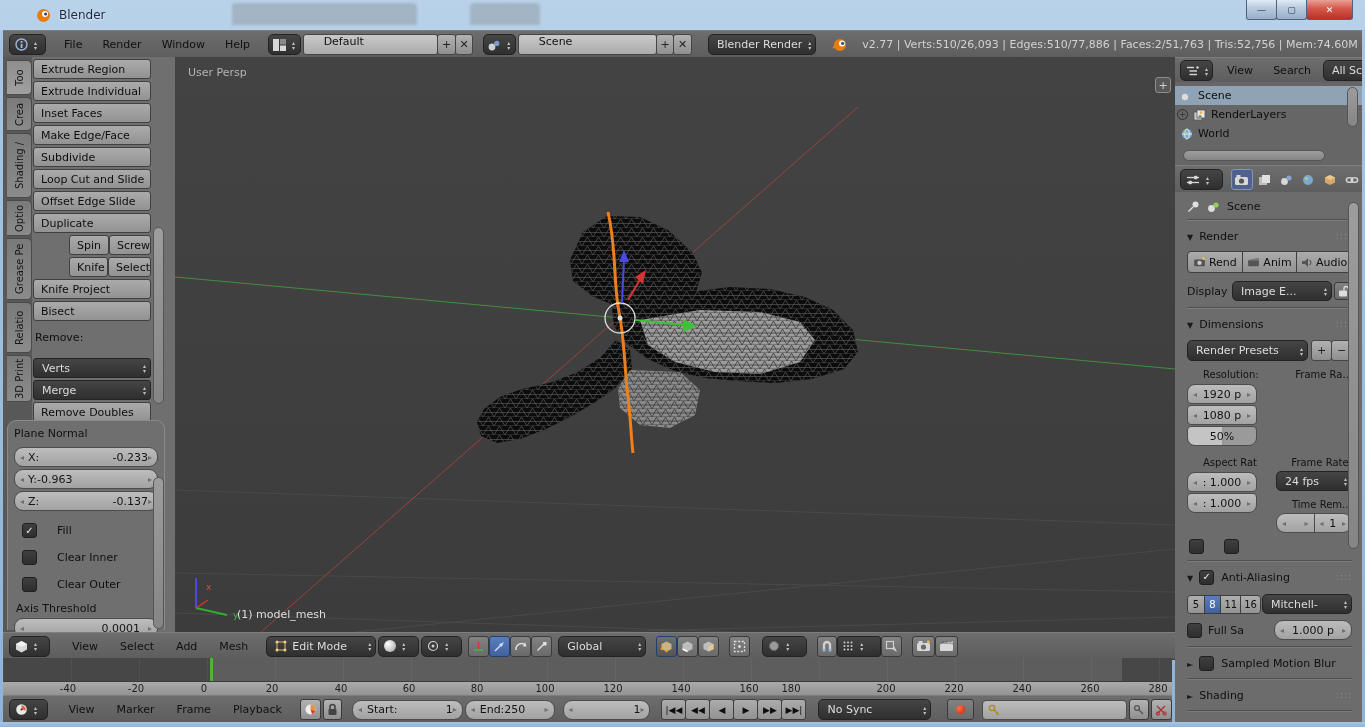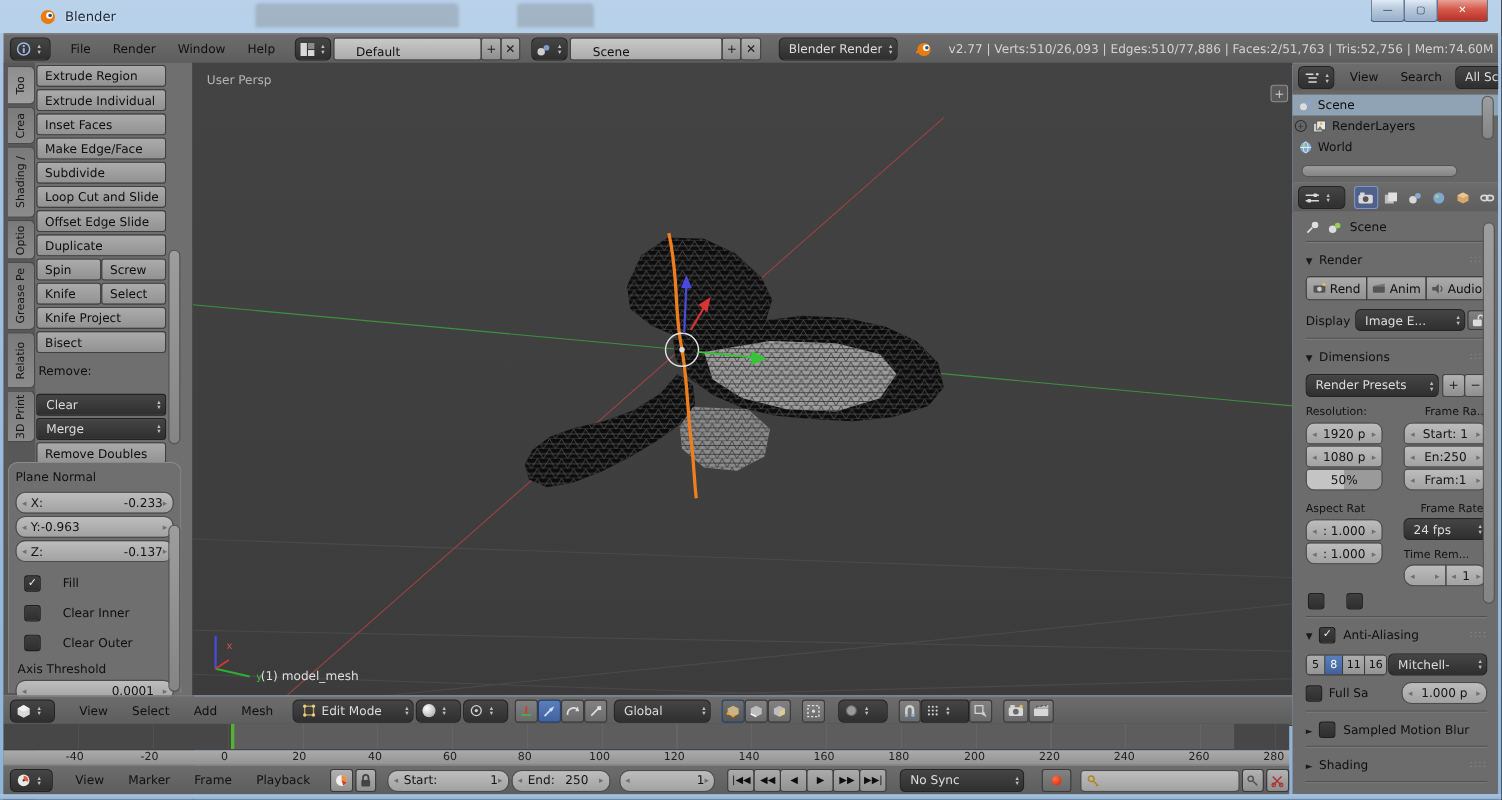--- a/index.html
+++ b/index.html
@@ -40,33 +40,33 @@
   .triC::before{content:"►";font-size:8px;color:#1a1a1a;margin-right:6px;}
   .grip{margin-left:auto;color:#8d8d8d;font-size:9px;letter-spacing:1px;}
   .grip::after{content:"::::";}
   .sep{border-top:1px solid #515151;border-bottom:1px solid #7b7b7b;height:0;margin:6px 0;}
   .scrollpill{position:absolute;background:linear-gradient(#9d9d9d,#858585);border:1px solid #555;border-radius:6px;}
   .svgi{display:block;}
   
   #infobar{left:3px;top:30px;width:1359px;height:27px;}
   #stats{color:#d2d2d2;margin-left:14px;white-space:nowrap;overflow:hidden;font-size:11px;}
   .fldtext{background:linear-gradient(#c9c9c9,#ababab);border:1px solid #454545;border-radius:3px;height:19px;
-           display:flex;align-items:flex-end;padding:0 20px;color:#111;}
+           display:flex;align-items:flex-start;padding:0 20px;color:#111;}
   .sqbtn{width:19px;height:19px;background:linear-gradient(#b2b2b2,#8f8f8f);border:1px solid #454545;border-radius:3px;
          display:flex;align-items:center;justify-content:center;color:#222;font-size:11px;margin-left:-1px;}
   
   #toolshelf{position:absolute;left:3px;top:57px;width:172px;height:682px;background:#6f6f6f;border-right:1px solid #383838;}
   #tabcol{position:absolute;left:0;top:0;width:29px;height:100%;background:#585858;}
   .vtab{position:absolute;left:4px;width:24px;background:linear-gradient(#8b8b8b,#7a7a7a);border:1px solid #4a4a4a;border-right:none;
         border-radius:5px 0 0 5px;color:#161616;font-size:10px;
         writing-mode:vertical-rl;transform:rotate(180deg);display:flex;align-items:center;justify-content:center;}
   .vtab.on{background:linear-gradient(#a0a0a0,#8e8e8e);}
   #tsbody{position:absolute;left:30px;top:0;width:118px;}
   .tsbtn{height:18px;margin-top:2px;padding-left:7px;justify-content:flex-start;font-size:11px;}
-  .tsrow{display:flex;margin-top:2px;}
+  .tsrow{display:flex;margin-top:2px;margin-left:36px;}
   .tsrow .tsbtn{flex:1;margin-top:0;}
   .tslabel{margin:10px 0 14px 2px;color:#0f0f0f;}
   .tsdd{margin-top:2px;height:18px;border-radius:3px;}
   #weightrow{display:flex;align-items:center;margin-top:12px;color:#0f0f0f;}
   #opanel{position:absolute;left:4px;top:363px;width:158px;height:210px;border:1px solid #8b8b8b;border-bottom:none;
           border-radius:9px 9px 0 0;background:#6f6f6f;padding:6px 6px 0 6px;box-sizing:border-box;}
   .oprow{display:flex;align-items:center;margin-top:7px;color:#0f0f0f;}
   .oprow .fld{flex:1;}
   .opchk{display:flex;align-items:center;gap:20px;margin:12px 0 0 8px;color:#0f0f0f;}
   
@@ -95,21 +95,21 @@
   .olrow.sel{background:#8fa3b5;}
   #properties-header{left:1175px;top:165px;width:187px;height:27px;}
   #propsbody{position:absolute;left:1175px;top:192px;width:187px;height:530px;background:#6c6c6c;overflow:hidden;
              padding:8px 10px 0 12px;box-sizing:border-box;color:#101010;}
   .ptitle{display:flex;align-items:center;height:18px;color:#0f0f0f;}
   .prow{display:flex;justify-content:space-between;align-items:center;margin-top:3px;}
   .colL{width:70px;}.colR{width:88px;}
   .stack .fld{margin-top:1px;border-radius:4px;}
   .stack .fld:first-child{border-radius:8px 8px 4px 4px;}
   .stack .fld:last-child{border-radius:4px 4px 8px 8px;}
-  .plabel{font-size:10px;color:#131313;margin-top:8px;white-space:nowrap;overflow:hidden;}
+  .plabel{font-size:10px;color:#131313;margin-top:8px;white-space:nowrap;overflow:hidden;margin-left:16px;}
   .seg{display:flex;border:1px solid #3c3c3c;border-radius:4px;overflow:hidden;height:17px;}
   .seg div{display:flex;align-items:center;justify-content:center;background:linear-gradient(#aeaeae,#949494);
            border-right:1px solid #3c3c3c;color:#111;font-size:10px;}
   .seg div:last-child{border-right:none;}
   .seg div.on{background:linear-gradient(#5a7fbe,#41619c);color:#fff;}
   .tabicon{width:21px;height:19px;display:flex;align-items:center;justify-content:center;border-radius:3px;margin-left:1px;}
   .tabicon.on{background:#50618b;border:1px solid #7d96c4;}
   .halfslider{background:linear-gradient(90deg,#c4c4c4 0 50%,#9a9a9a 50% 100%);}
 </style>
 </head>
@@ -217,21 +217,21 @@
       <div class="btn tsbtn">Screw</div>
     </div>
     <div class="tsrow">
       <div class="btn tsbtn">Knife</div>
       <div class="btn tsbtn">Select</div>
     </div>
     <div class="btn tsbtn">Knife Project</div>
     <div class="btn tsbtn">Bisect</div>
     <div class="tslabel">Remove:</div>
     <div class="dd tsdd">
-          <span class="lbl">Clear</span>
+          <span class="lbl">Verts</span>
           <span class="ud"></span>
         </div>
     <div class="dd tsdd">
           <span class="lbl">Merge</span>
           <span class="ud"></span>
         </div>
     <div class="btn tsbtn">Remove Doubles</div>
     <div id="weightrow">
       <span class="triC"></span>
       <span>Weight Tools</span>
@@ -520,21 +520,21 @@
   <span class="tick" style="left:133px">-20</span>
   <span class="tick" style="left:201px">0</span>
   <span class="tick" style="left:269px">20</span>
   <span class="tick" style="left:338px">40</span>
   <span class="tick" style="left:406px">60</span>
   <span class="tick" style="left:474px">80</span>
   <span class="tick" style="left:542px">100</span>
   <span class="tick" style="left:610px">120</span>
   <span class="tick" style="left:678px">140</span>
   <span class="tick" style="left:746px">160</span>
-  <span class="tick" style="left:814px">180</span>
+  <span class="tick" style="left:788px">180</span>
   <span class="tick" style="left:883px">200</span>
   <span class="tick" style="left:951px">220</span>
   <span class="tick" style="left:1019px">240</span>
   <span class="tick" style="left:1087px">260</span>
   <span class="tick" style="left:1155px">280</span>
 </div>
 <div id="theader" class="hdr">
   <div class="dd" style="margin-left:6px;width:30px;padding-left:5px;">
     <span>
           <svg class="svgi" width="13" height="13" viewBox="0 0 13 13">
@@ -564,21 +564,21 @@
       </div>
   <div class="fld" style="width:104px;margin-left:8px;">
     <span class="arrL"></span>
     <span style="margin-left:5px">Start:</span>
     <span class="v" style="text-align:right">1</span>
     <span class="arrR"></span>
   </div>
   <div class="fld" style="width:82px;">
     <span class="arrL"></span>
     <span style="margin-left:5px">End:</span>
-    <span class="v" style="text-align:center">250</span>
+    <span class="v" style="text-align:left">250</span>
     <span class="arrR"></span>
   </div>
   <div class="fld" style="width:80px;margin-left:6px;">
     <span class="arrL"></span>
     <span class="v" style="text-align:right">1</span>
     <span class="arrR"></span>
   </div>
   <div style="display:flex;margin-left:10px;">
     <div class="btn pbbtn">|◀◀</div>
     <div class="btn pbbtn">◀◀</div>
@@ -815,37 +815,20 @@
             <span class="v">1920 p</span>
             <span class="arrR"></span>
           </div>
       <div class="fld">
             <span class="arrL"></span>
             <span class="v">1080 p</span>
             <span class="arrR"></span>
           </div>
       <div class="fld halfslider">
             <span class="v">50%</span>
-          </div>
-    </div>
-    <div class="colR stack" style="width:76px;">
-      <div class="fld">
-            <span class="arrL"></span>
-            <span class="v">Start: 1</span>
-            <span class="arrR"></span>
-          </div>
-      <div class="fld">
-            <span class="arrL"></span>
-            <span class="v">En:250</span>
-            <span class="arrR"></span>
-          </div>
-      <div class="fld">
-            <span class="arrL"></span>
-            <span class="v">Fram:1</span>
-            <span class="arrR"></span>
           </div>
     </div>
   </div>
   <div class="prow">
     <span class="plabel">Aspect Rat</span>
     <span class="plabel">Frame Rate:</span>
   </div>
   <div class="prow" style="align-items:flex-start;">
     <div class="colL stack">
       <div class="fld">

